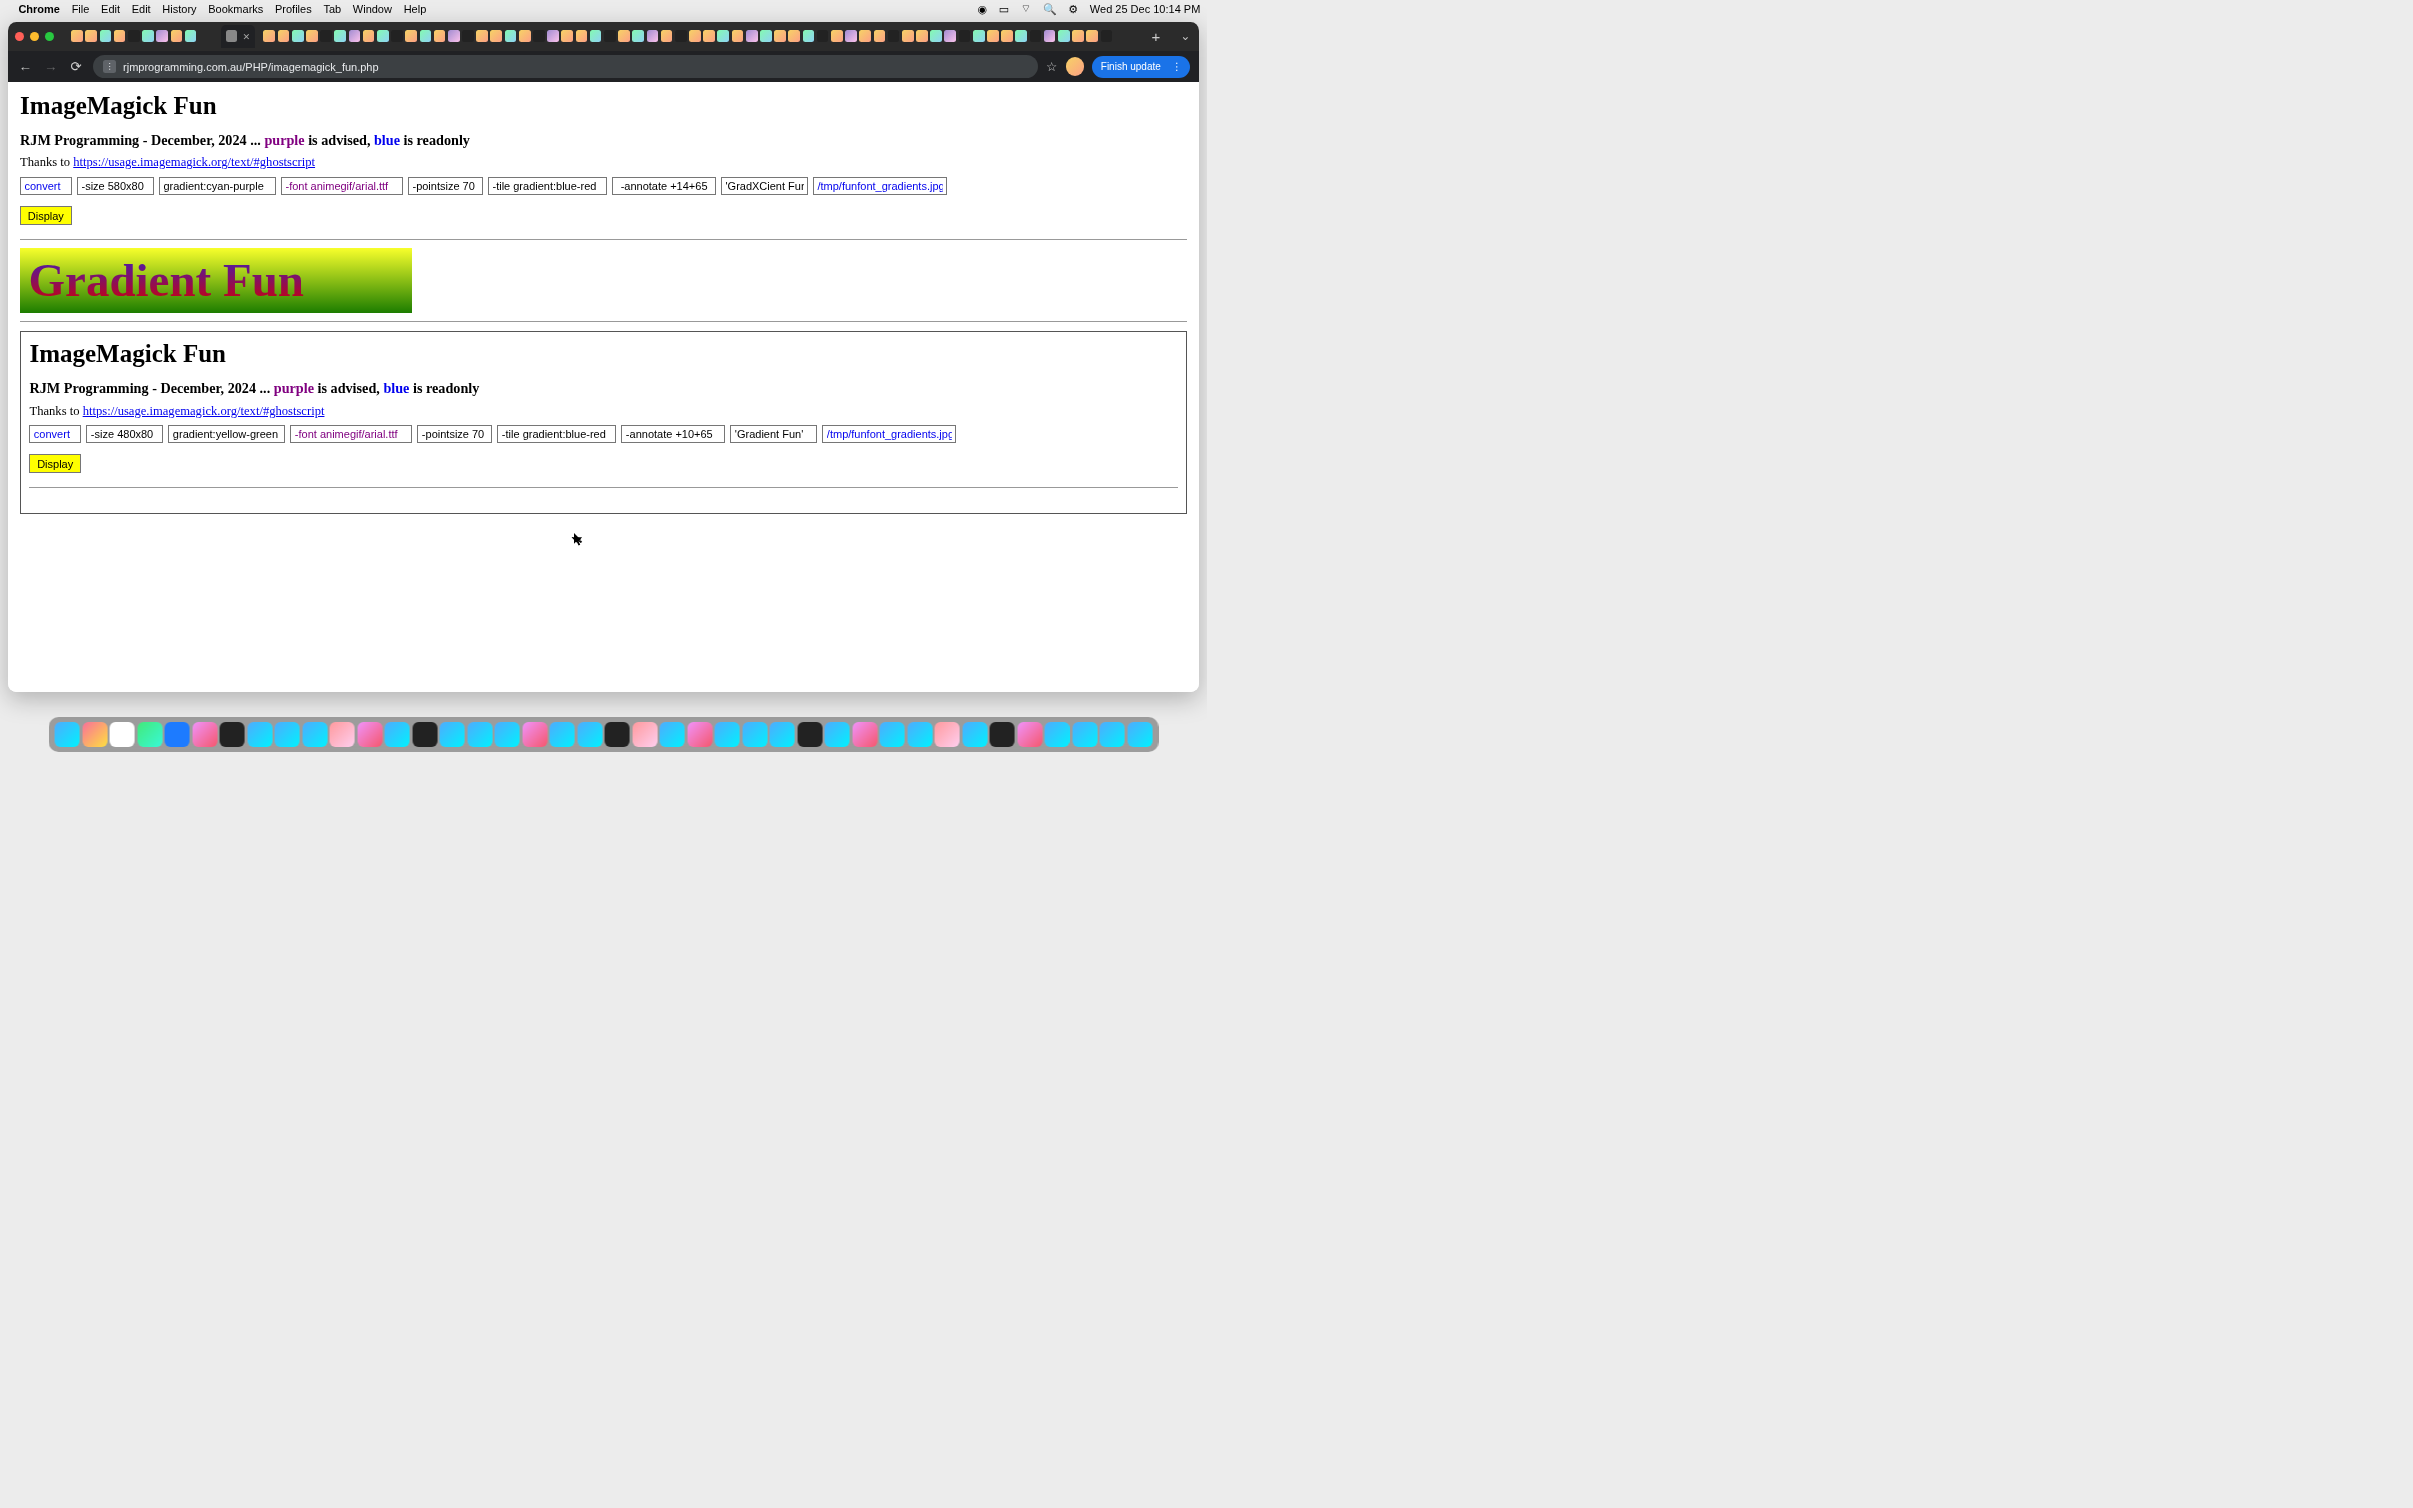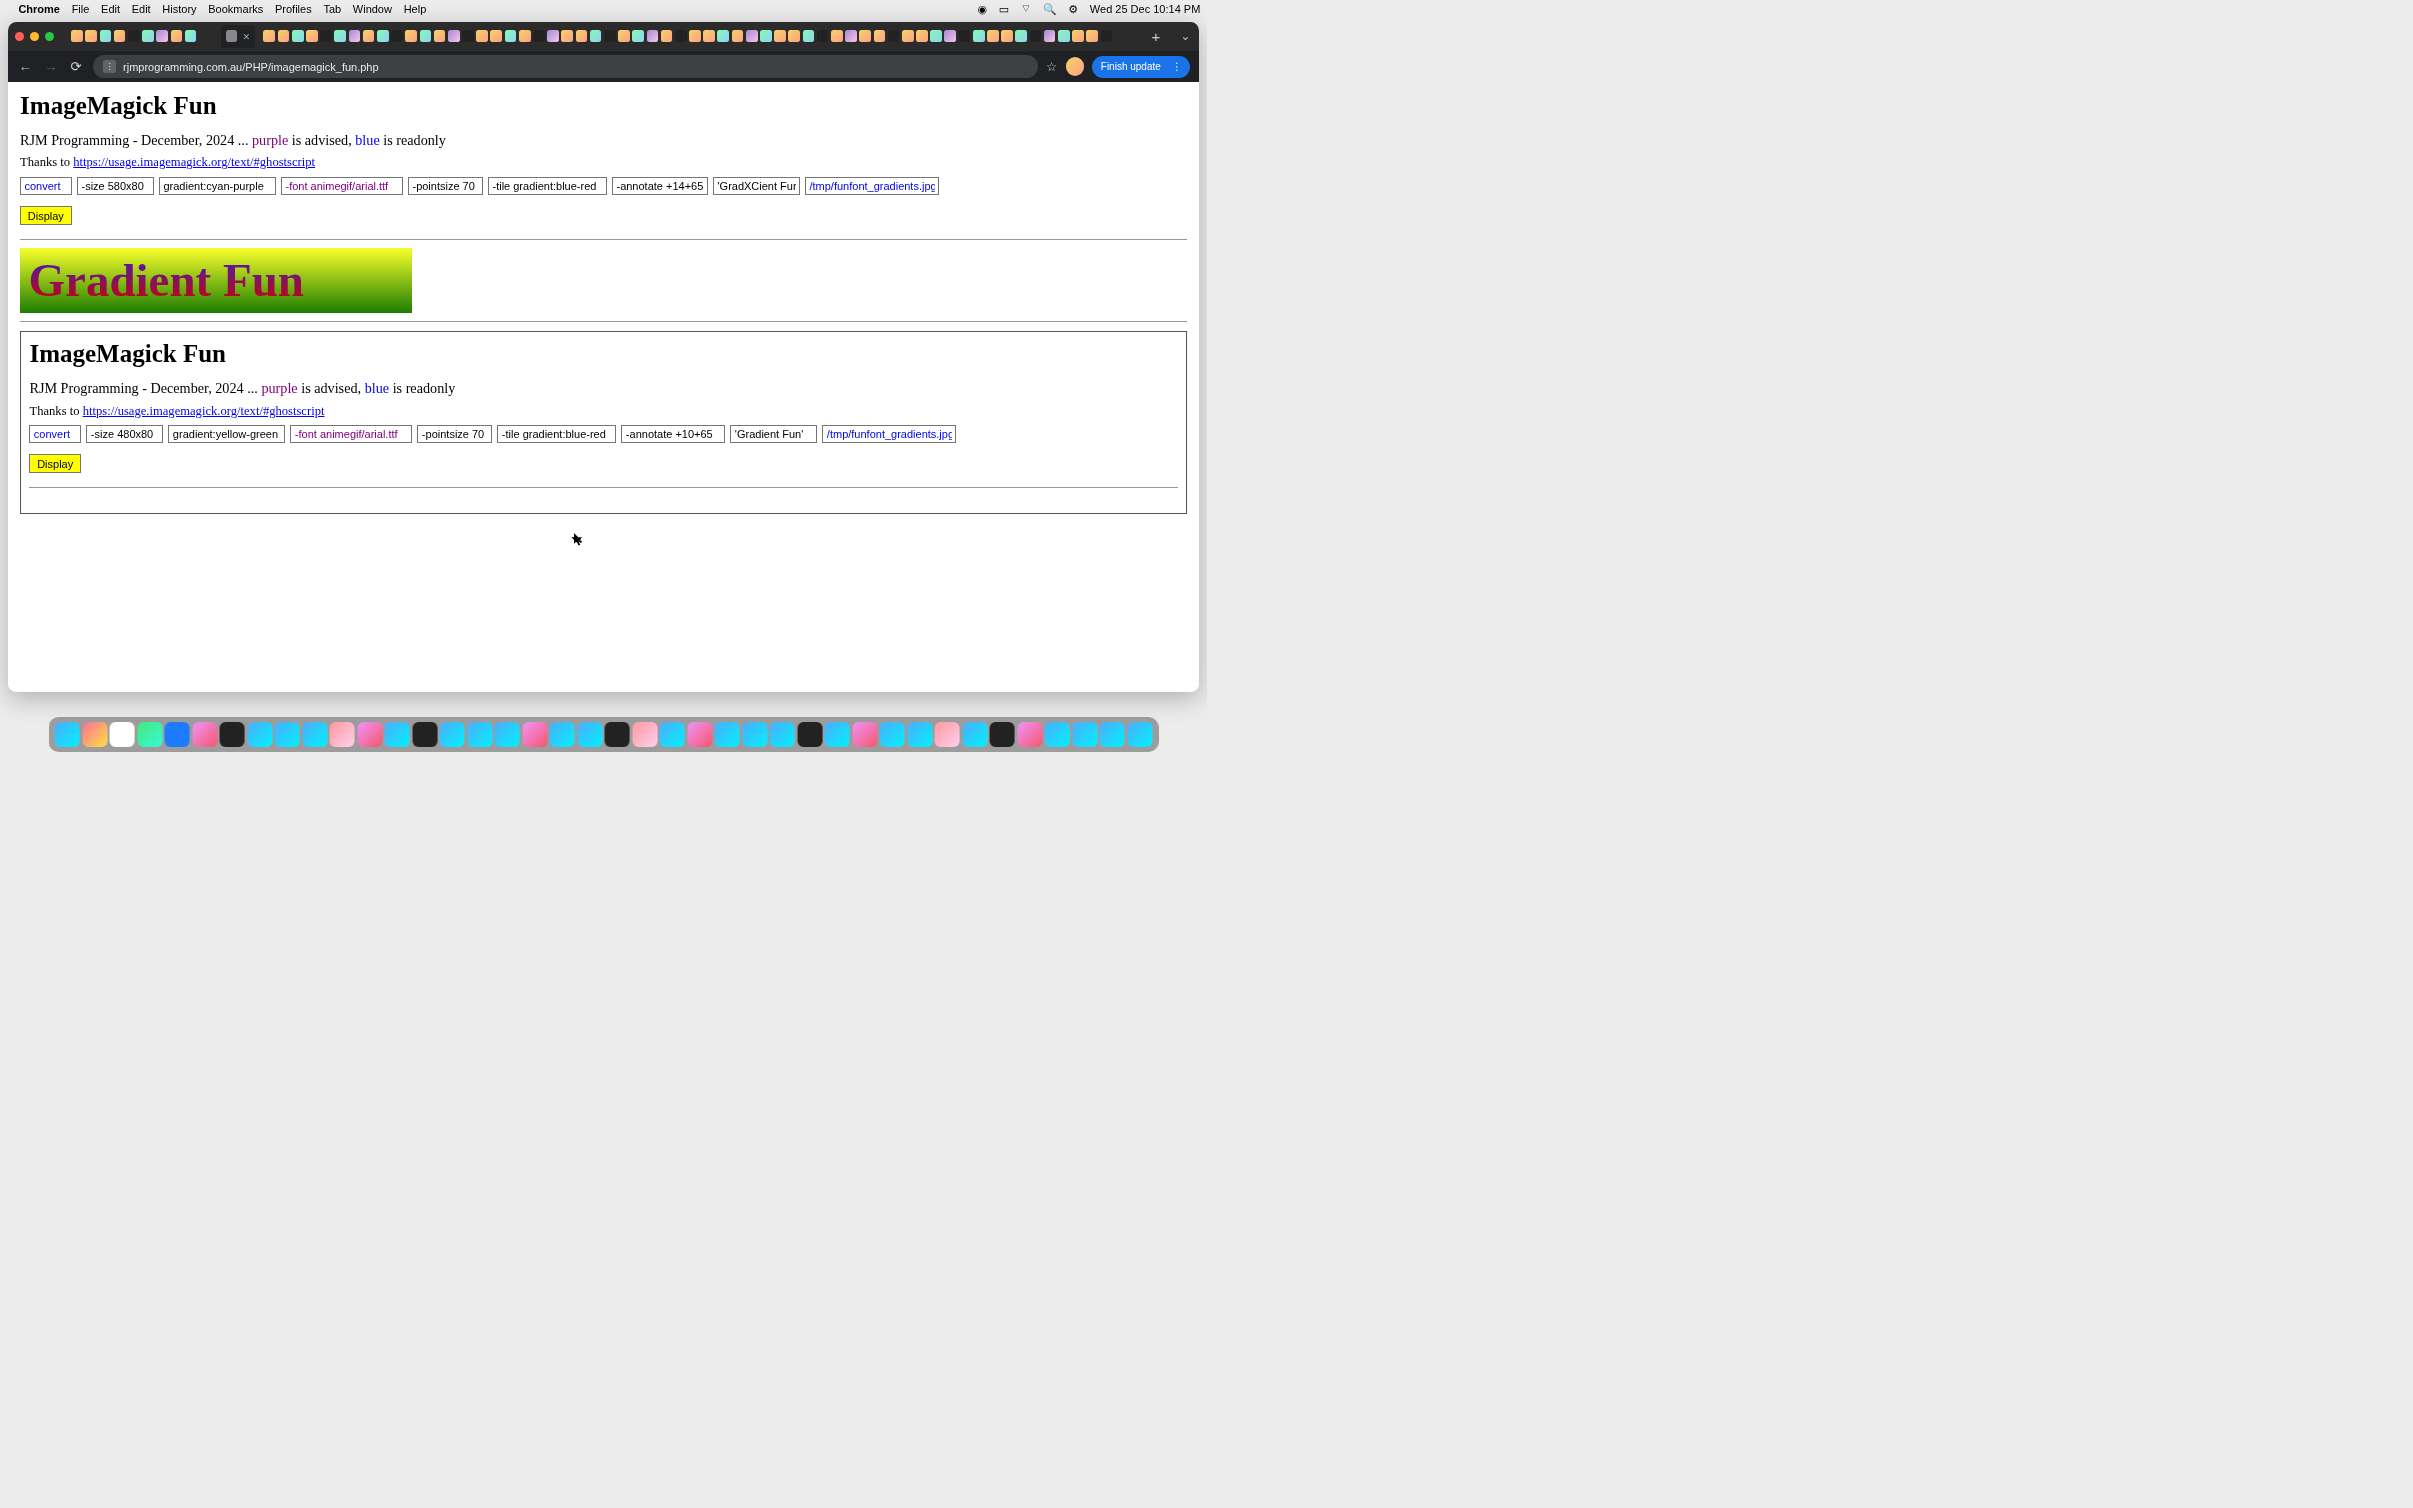--- a/index.html
+++ b/index.html
@@ -88,21 +88,21 @@
   }
 
   
   .page {
     position:absolute; top:60px; left:0; right:0; bottom:0;
     background:#fff; overflow:auto; padding:6.7px 11.7px;
     font-family: "Times New Roman", Times, serif;
     color:#000;
   }
   .page h1 { font-size:25px; margin:3.4px 0 11.7px; font-weight:700;}
-  .page h3 { font-size:14.2px; margin:6.7px 0; font-weight:400;}
+  .page h3 { font-size:14.2px; margin:6.7px 0; font-weight:700;}
   .page h4 { font-size:12.6px; margin:6.7px 0; font-weight:400;}
   .purple { color:#800080; }
   .blue { color:#0000EE; }
   .page a { color:#0000EE; text-decoration:underline; }
 
   .cmdrow { display:flex; flex-wrap:wrap; gap:5px; margin:6.7px 0; font-family: Arial, sans-serif;}
   .cmdrow input[type=text] {
     font-family: Arial, sans-serif;
     font-size:11px;
     padding:1.7px 3.4px;
@@ -323,21 +323,21 @@
       <span>Thanks to </span><a href="#">https://usage.imagemagick.org/text/#ghostscript</a>
     </h4>
 
     <div class="cmdrow">
       <input type="text" class="ro-blue" style="width: 52px;" readonly="" value="convert">
       <input type="text" style="width: 77px;" value="-size 580x80">
       <input type="text" style="width: 117px;" value="gradient:cyan-purple">
       <input type="text" class="adv-purple" style="width: 122px;" value="-font animegif/arial.ttf">
       <input type="text" style="width: 75px;" value="-pointsize 70">
       <input type="text" style="width: 119px;" value="-tile gradient:blue-red">
-      <input type="text" style="width: 96px;" value="-annotate +14+65">
+      <input type="text" style="width: 104px; text-align: center;" value="-annotate +14+65">
       <input type="text" style="width: 87px;" value="'GradXCient Fun'">
       <input type="text" class="ro-blue" style="width: 134px;" readonly="" value="/tmp/funfont_gradients.jpg">
     </div>
 
     <button class="display-btn">Display</button>
 
     <hr>
 
     <div class="grad1">
       <span>Gradient Fun</span>

